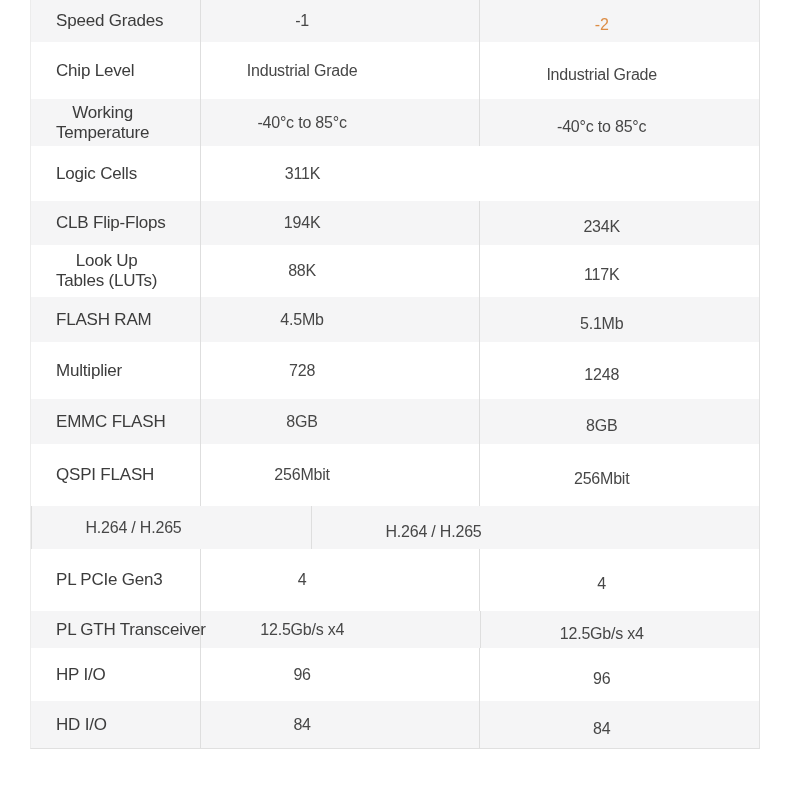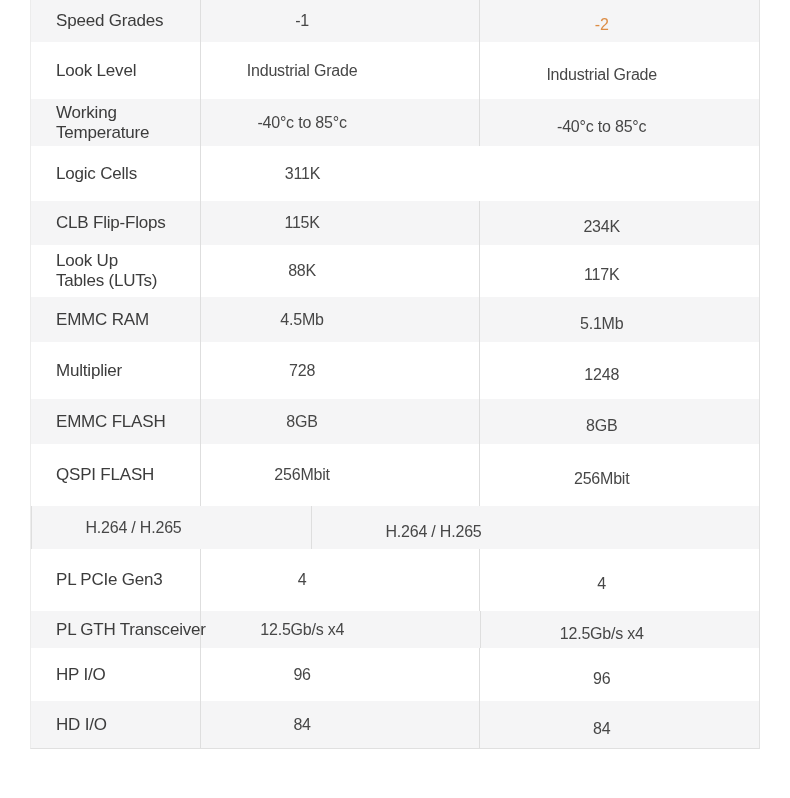--- a/index.html
+++ b/index.html
@@ -1,18 +1,18 @@
 <!DOCTYPE html>
 <html><head>
 <meta charset="utf-8">
 <style>
   * { margin:0; padding:0; box-sizing:border-box; }
   html,body { width:790px; height:798px; background:#ffffff;
               font-family:"Liberation Sans", sans-serif; }
-  .page { position:relative; width:790px; height:798px; background:#ffffff; overflow:hidden; }
+  .page { position:relative; width:790px; height:798px; background:#ffffff; overflow:hidden;text-align:center; }
 
   .spec-table {
     position:absolute; left:30px; top:0; width:730px;
     border-left:1px solid #ececec;
     border-right:1px solid #e2e2e2;
     border-bottom:1px solid #e0e0e0;
     background:#ffffff;
   }
   .row { display:flex; width:100%; }
   .row.shaded { background:#f5f5f6; }
@@ -45,21 +45,21 @@
       <div class="cell val v1">
           <span>-1</span>
         </div>
       <div class="cell val v2">
           <span style="color: rgb(221, 141, 69);">-2</span>
         </div>
     </div>
 
     <div class="row" style="height:57px">
       <div class="cell label">
-          <span>Look Level</span>
+          <span>Chip Level</span>
         </div>
       <div class="cell val v1">
           <span>Industrial Grade</span>
         </div>
       <div class="cell val v2">
           <span>Industrial Grade</span>
         </div>
     </div>
 
     <div class="row shaded" style="height:47px">
@@ -82,21 +82,21 @@
       <div class="cell val v1">
           <span>311K</span>
         </div>
     </div>
 
     <div class="row shaded" style="height:44px">
       <div class="cell label">
           <span>CLB Flip-Flops</span>
         </div>
       <div class="cell val v1">
-          <span>115K</span>
+          <span>194K</span>
         </div>
       <div class="cell val v2">
           <span>234K</span>
         </div>
     </div>
 
     <div class="row" style="height:52px">
       <div class="cell label">
           <span>Look Up
 Tables (LUTs)</span>
@@ -104,21 +104,21 @@
       <div class="cell val v1">
           <span>88K</span>
         </div>
       <div class="cell val v2">
           <span>117K</span>
         </div>
     </div>
 
     <div class="row shaded" style="height:45px">
       <div class="cell label">
-          <span>EMMC RAM</span>
+          <span>FLASH RAM</span>
         </div>
       <div class="cell val v1">
           <span>4.5Mb</span>
         </div>
       <div class="cell val v2">
           <span>5.1Mb</span>
         </div>
     </div>
 
     <div class="row" style="height:57px">

